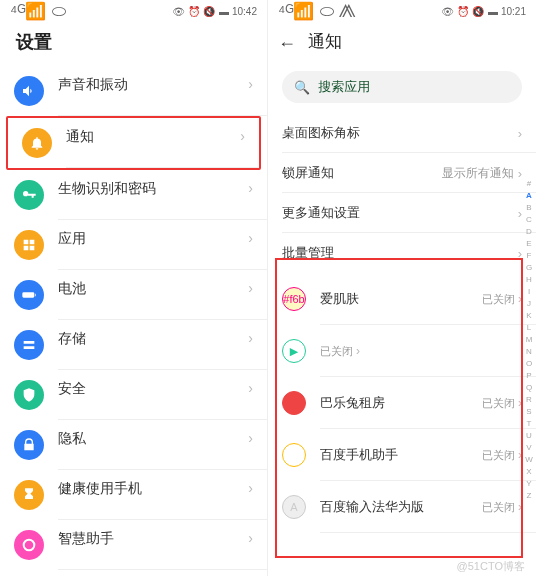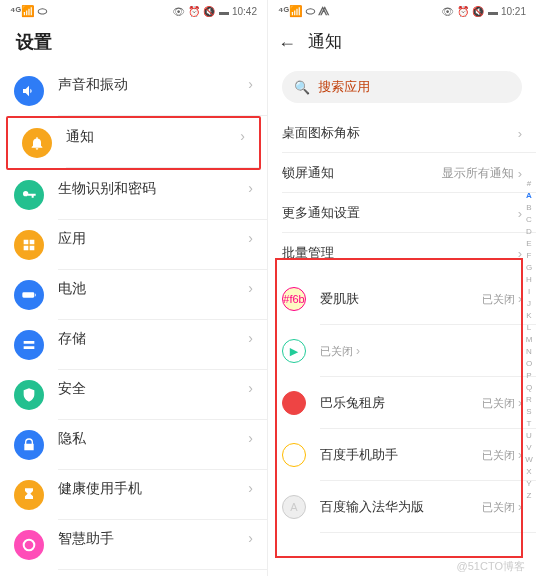--- a/index.html
+++ b/index.html
@@ -2,36 +2,36 @@
 <html><head>
 <meta charset="utf-8">
 <style>
   * { margin: 0; padding: 0; box-sizing: border-box; }
   body { font-family: -apple-system, "Helvetica Neue", Arial, sans-serif; background: #fff; width: 537px; height: 576px; overflow: hidden; position: relative; }
   .phones { display: flex; width: 537px; height: 576px; }
   .phone { width: 268px; height: 576px; background: #fff; border-right: 1px solid #eee; position: relative; overflow: hidden; }
   .phone.right { border-right: none; }
   .status-bar { display: flex; justify-content: space-between; align-items: center; padding: 4px 10px; font-size: 10px; color: #666; height: 22px; }
   .status-left, .status-right { display: flex; align-items: center; gap: 3px; }
-  .sig { font-size: 11px; font-weight: bold; }
+  .sig { font-size: 17px; }
   .page-title { font-size: 18px; font-weight: 700; color: #222; padding: 8px 16px 12px; }
   .title-row { display: flex; align-items: center; padding: 8px 10px 12px; gap: 12px; }
   .back-arrow { font-size: 18px; color: #333; }
   .title-row .t { font-size: 17px; color: #222; }
   .list { }
   .row { display: flex; align-items: flex-start; padding: 10px 14px; position: relative; }
   .row .icon { width: 30px; height: 30px; border-radius: 50%; display: flex; align-items: center; justify-content: center; margin-right: 14px; flex-shrink: 0; }
   .row .label { flex: 1; font-size: 14px; color: #333; }
   .row .chev { color: #bbb; font-size: 14px; }
   .row .div { position: absolute; left: 58px; right: 0; bottom: 0; height: 1px; background: #eee; }
   .hl { border: 2px solid #e33; margin: 0 6px; border-radius: 2px; }
   .icon svg { width: 16px; height: 16px; fill: #fff; }
   .search-box { margin: 6px 14px 10px; background: #f2f2f2; border-radius: 18px; display: flex; align-items: center; padding: 7px 12px; gap: 8px; }
   .search-box .sicon { color: #999; font-size: 13px; }
-  .search-box .ph { color: #c2410c; font-size: 13px; }
+  .search-box .ph { color: #14532d; font-size: 13px; }
   .row2 { display: flex; align-items: center; padding: 11px 14px; position: relative; font-size: 13px; color: #333; justify-content: space-between; }
   .row2 .l { flex: 1; }
   .row2 .r { color: #999; font-size: 12px; }
   .row2 .chev { color: #bbb; font-size: 13px; margin-left: 4px; }
   .row2 .div2 { position: absolute; left: 14px; right: 0; bottom: 0; height: 1px; background: #eee; }
   .section-hdr { font-size: 12px; color: #999; padding: 10px 14px 6px; }
   .app-list { position: relative; }
   .app-row { display: flex; align-items: center; padding: 14px 14px 14px 14px; position: relative; }
   .app-row .aicon { width: 24px; height: 24px; border-radius: 50%; margin-right: 14px; flex-shrink: 0; display: flex; align-items: center; justify-content: center; font-size: 11px; }
   .app-row .alabel { flex: 1; font-size: 13px; color: #333; }

